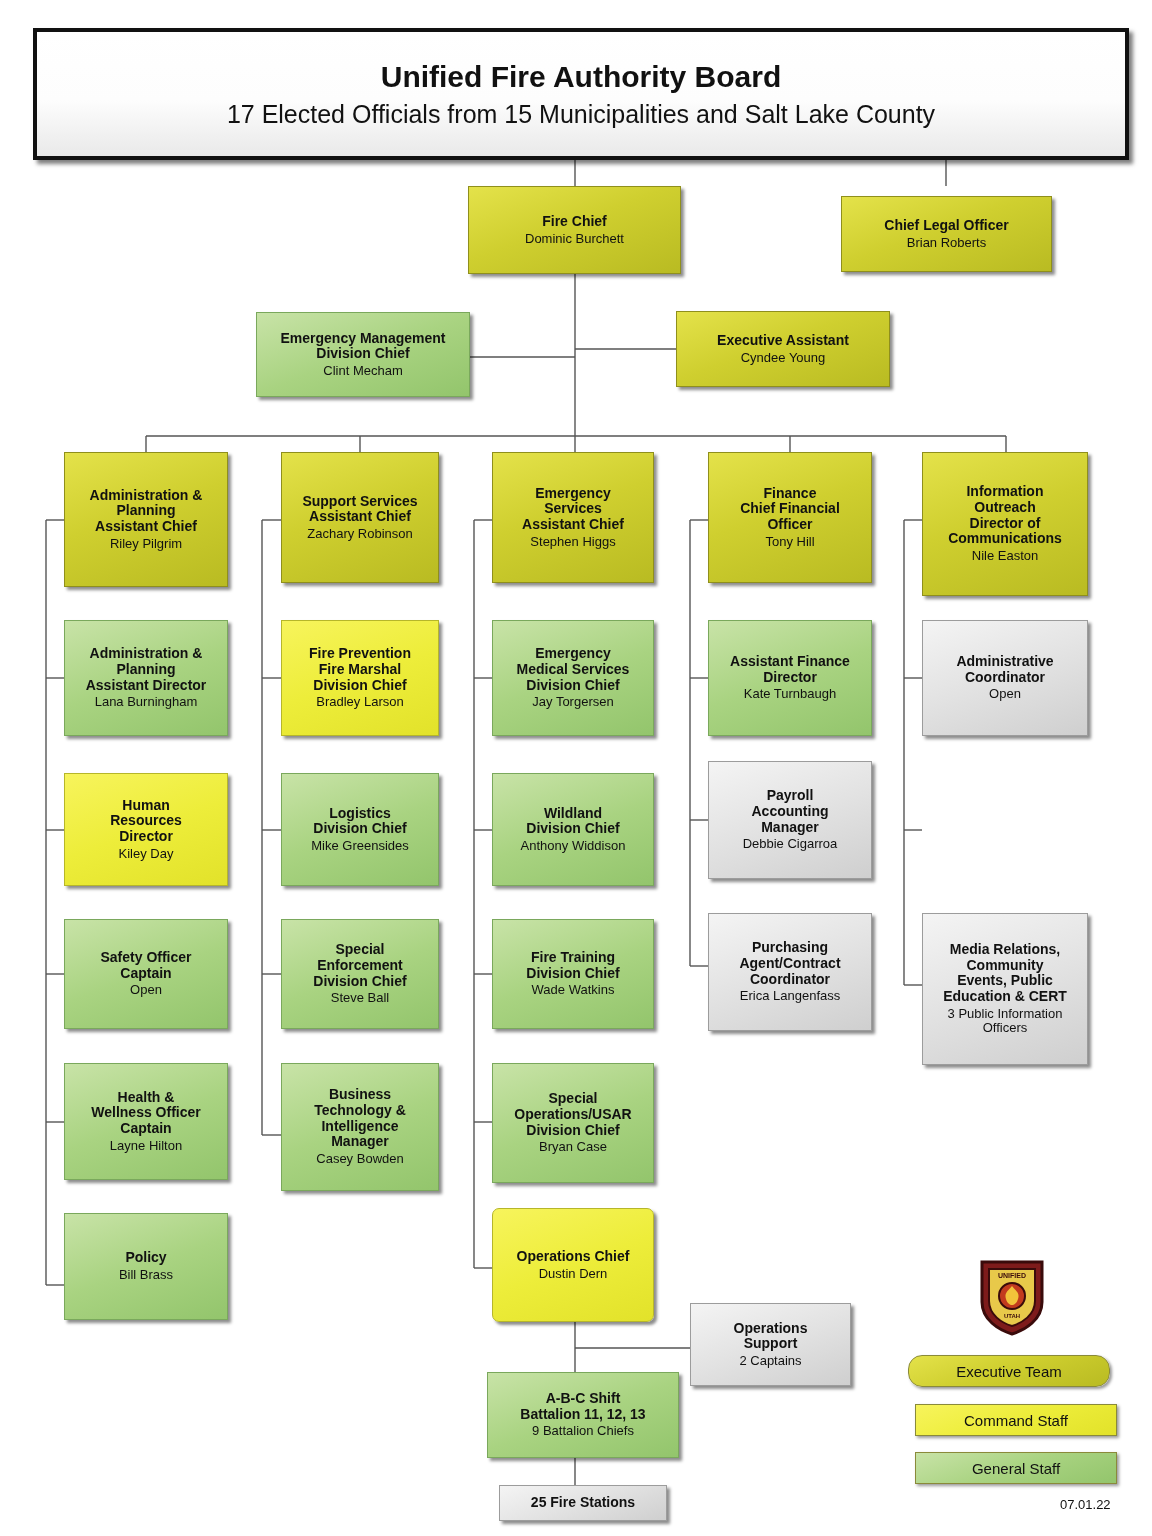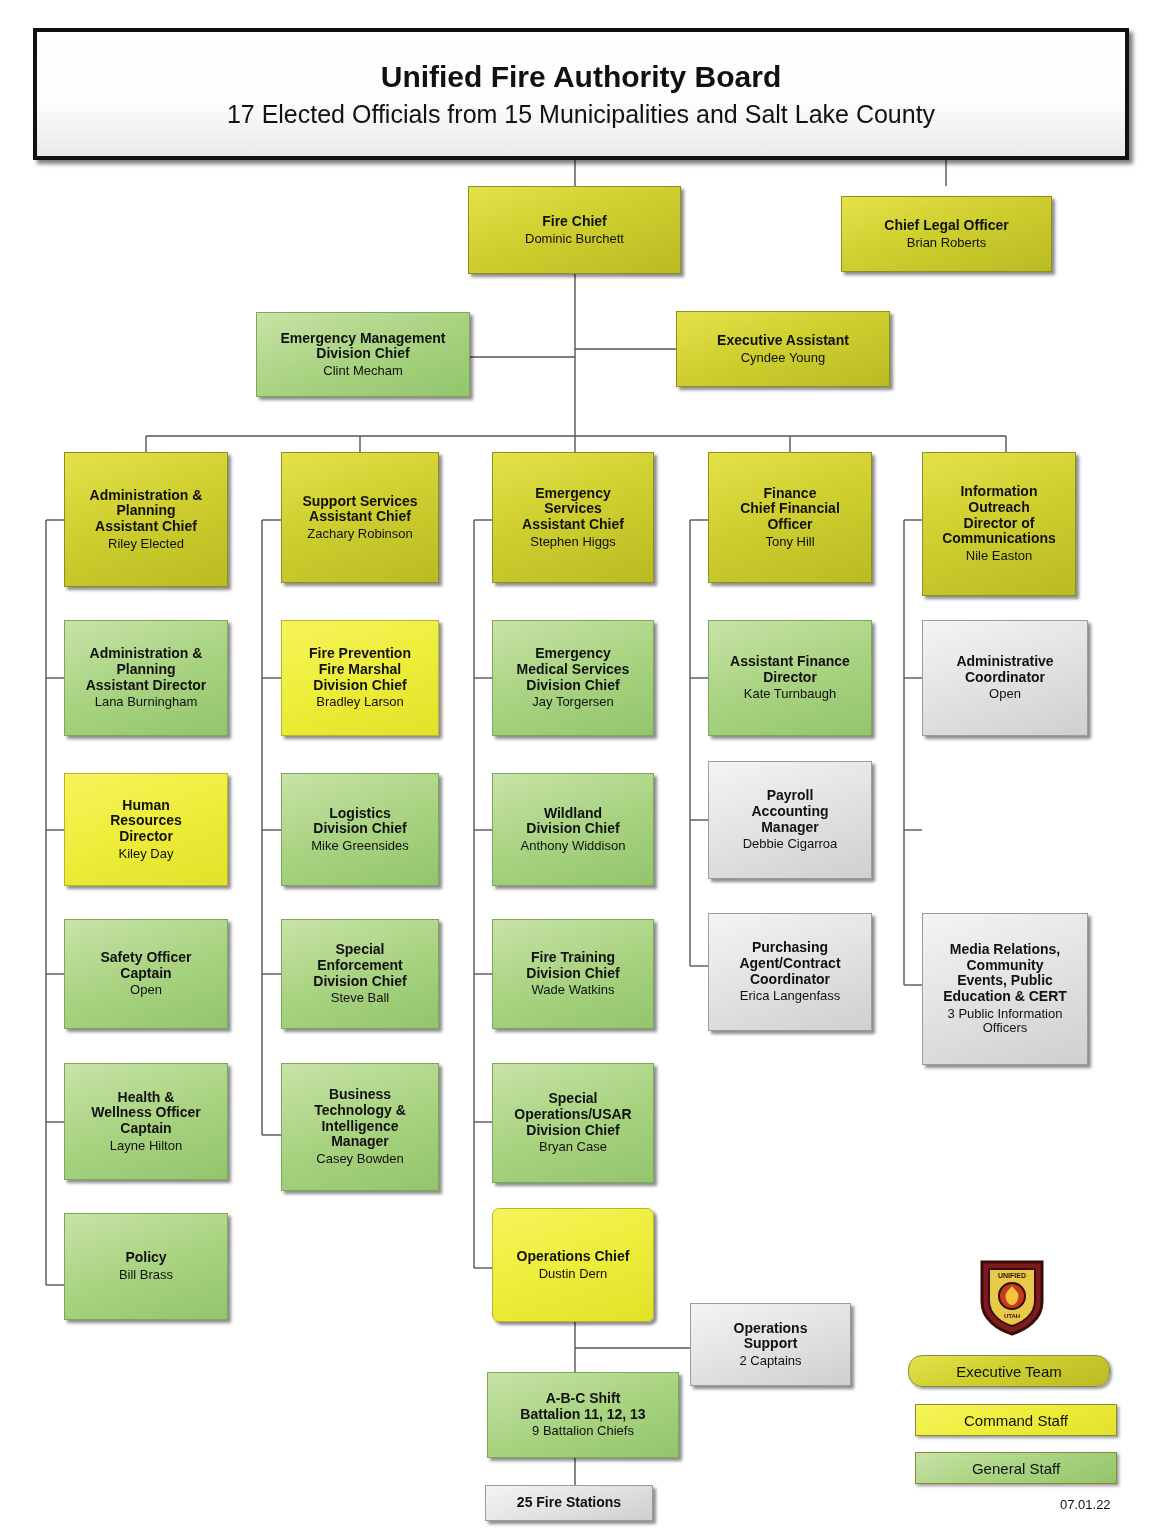--- a/index.html
+++ b/index.html
@@ -148,21 +148,21 @@
     <div class="s">Clint Mecham</div>
   </div>
 
   <div class="node exec" style="left:676px;top:311px;width:214px;height:76px;">
     <div class="t">Executive Assistant</div>
     <div class="s">Cyndee Young</div>
   </div>
 
   <div class="node exec" style="left:64px;top:452px;width:164px;height:135px;">
     <div class="t">Administration &amp;<br>Planning<br>Assistant Chief</div>
-    <div class="s">Riley Elected</div>
+    <div class="s">Riley Pilgrim</div>
   </div>
   <div class="node general" style="left:64px;top:620px;width:164px;height:116px;">
     <div class="t">Administration &amp;<br>Planning<br>Assistant Director</div>
     <div class="s">Lana Burningham</div>
   </div>
   <div class="node command" style="left:64px;top:773px;width:164px;height:113px;">
     <div class="t">Human<br>Resources<br>Director</div>
     <div class="s">Kiley Day</div>
   </div>
   <div class="node general" style="left:64px;top:919px;width:164px;height:110px;">
@@ -224,42 +224,42 @@
     <div class="s">Dustin Dern</div>
   </div>
   <div class="node gray" style="left:690px;top:1303px;width:161px;height:83px;">
     <div class="t">Operations<br>Support</div>
     <div class="s">2 Captains</div>
   </div>
   <div class="node general" style="left:487px;top:1372px;width:192px;height:86px;">
     <div class="t">A-B-C Shift<br>Battalion 11, 12, 13</div>
     <div class="s">9 Battalion Chiefs</div>
   </div>
-  <div class="node gray" style="left:485px;top:1485px;width:168px;height:36px;">
+  <div class="node gray" style="left:499px;top:1485px;width:168px;height:36px;">
     <div class="t">25 Fire Stations</div>
   </div>
 
   <div class="node exec" style="left:708px;top:452px;width:164px;height:131px;">
     <div class="t">Finance<br>Chief Financial<br>Officer</div>
     <div class="s">Tony Hill</div>
   </div>
   <div class="node general" style="left:708px;top:620px;width:164px;height:116px;">
     <div class="t">Assistant Finance<br>Director</div>
     <div class="s">Kate Turnbaugh</div>
   </div>
   <div class="node gray" style="left:708px;top:761px;width:164px;height:118px;">
     <div class="t">Payroll<br>Accounting<br>Manager</div>
     <div class="s">Debbie Cigarroa</div>
   </div>
   <div class="node gray" style="left:708px;top:913px;width:164px;height:118px;">
     <div class="t">Purchasing<br>Agent/Contract<br>Coordinator</div>
     <div class="s">Erica Langenfass</div>
   </div>
 
-  <div class="node exec" style="left:922px;top:452px;width:154px;height:144px;">
+  <div class="node exec" style="left:922px;top:452px;width:166px;height:144px;">
     <div class="t">Information<br>Outreach<br>Director of<br>Communications</div>
     <div class="s">Nile Easton</div>
   </div>
   <div class="node gray" style="left:922px;top:620px;width:166px;height:116px;">
     <div class="t">Administrative<br>Coordinator</div>
     <div class="s">Open</div>
   </div>
   <div class="node gray" style="left:922px;top:913px;width:166px;height:152px;">
     <div class="t">Media Relations,<br>Community<br>Events, Public<br>Education &amp; CERT</div>
     <div class="s">3 Public Information<br>Officers</div>

